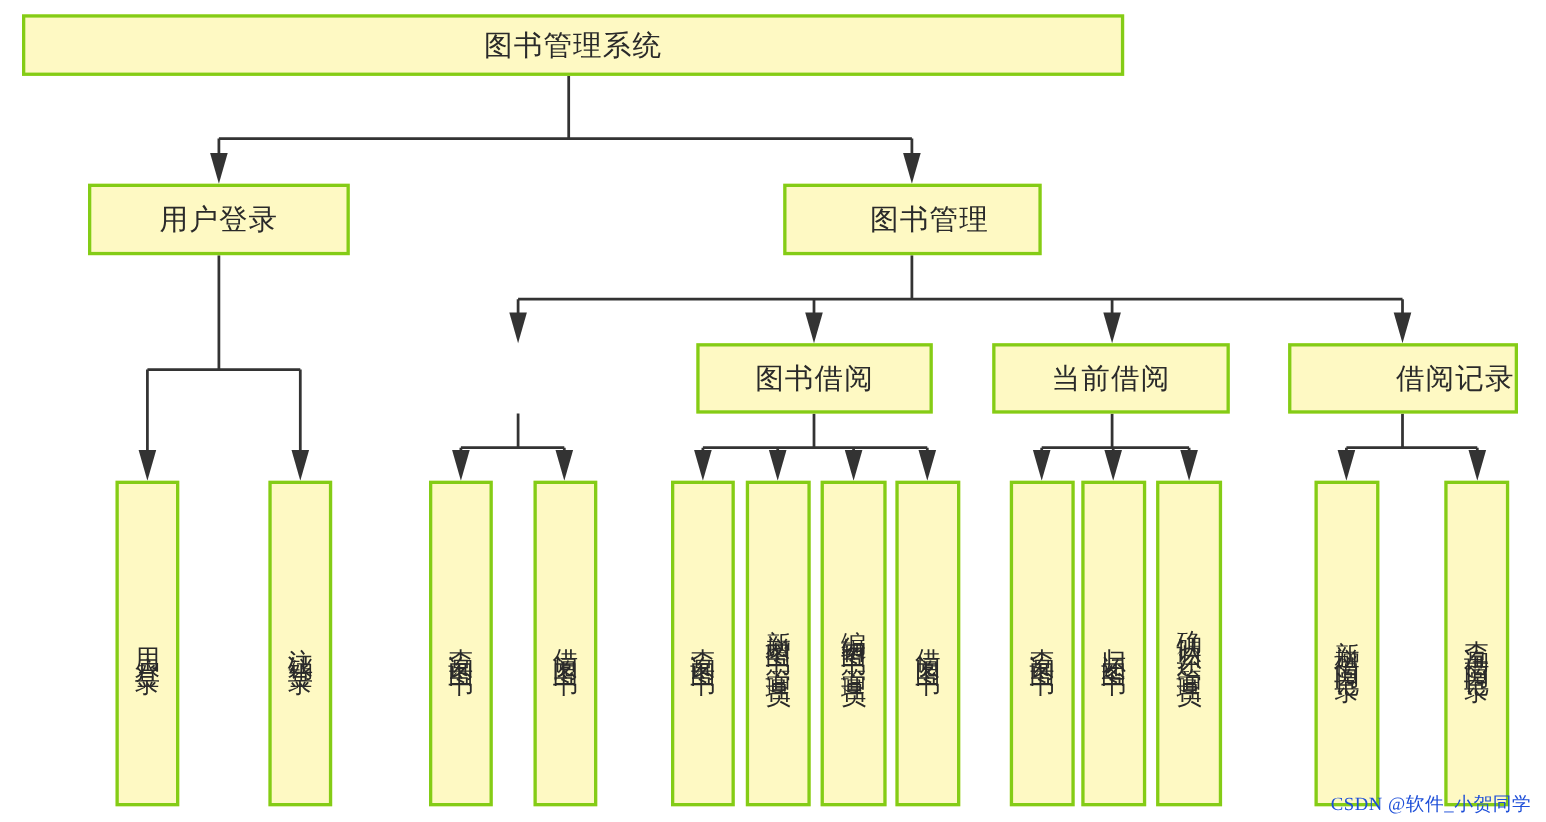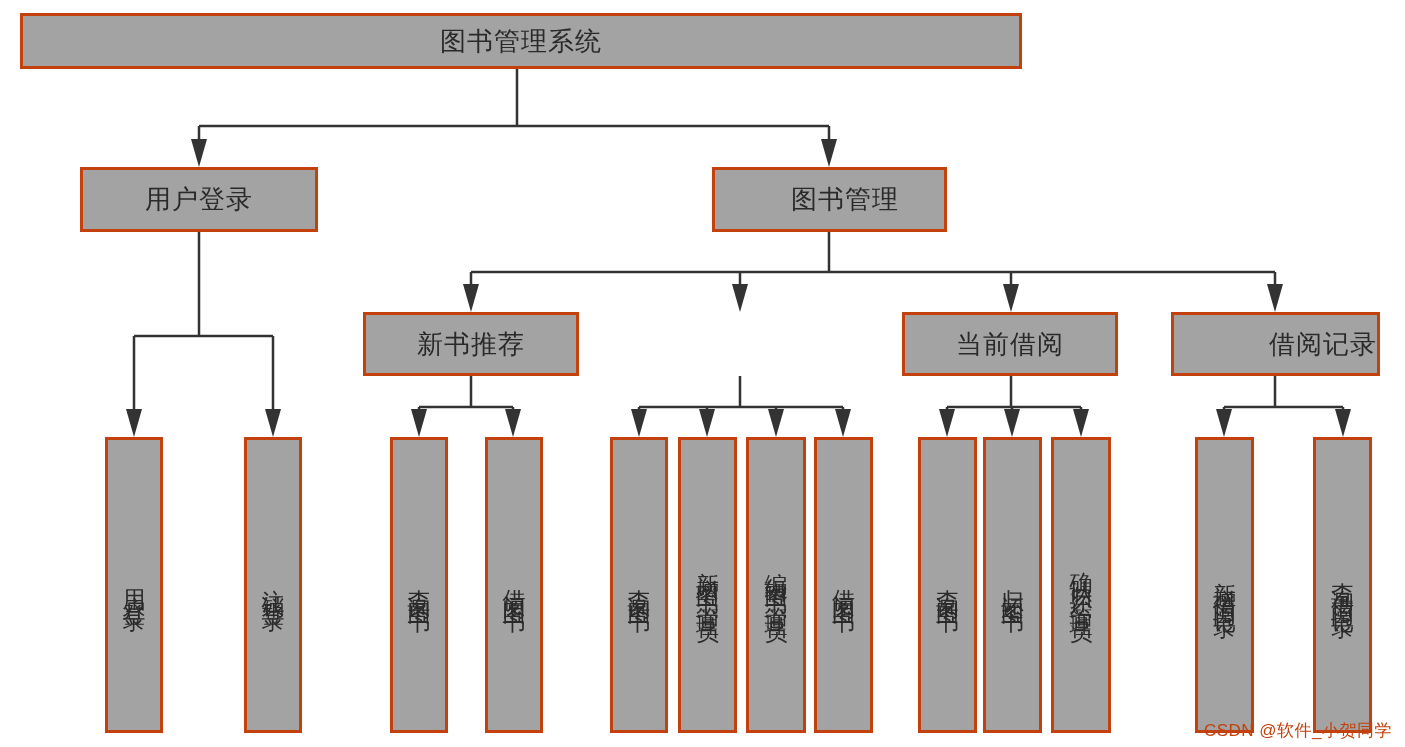--- a/index.html
+++ b/index.html
@@ -19,22 +19,22 @@
     position: absolute;
     left: 0;
     top: 0;
     width: 1405px;
     height: 747px;
     pointer-events: none;
   }
   .box {
     position: absolute;
     box-sizing: border-box;
-    border: 3px solid #c2410c;
-    background: #a3a3a3;
+    border: 3px solid #84cc16;
+    background: #fef9c3;
     display: flex;
     align-items: center;
     justify-content: center;
     color: #2a2a2a;
   }
   .hbox span {
     font-size: 26px;
     letter-spacing: 1px;
     white-space: nowrap;
   }
@@ -44,23 +44,24 @@
     font-size: 23px;
     letter-spacing: 7px;
     line-height: 1;
     white-space: nowrap;
   }
   .watermark {
     position: absolute;
     right: 13px;
     bottom: 5px;
     font-size: 17px;
-    color: #c2410c;
+    color: #1d4ed8;
     letter-spacing: 0.5px;
     white-space: nowrap;
+    font-family: Liberation Serif, serif;
   }
 </style>
 </head>
 <body>
 
 <div class="canvas">
 
   <svg class="wires" viewBox="0 0 1405 747" xmlns="http://www.w3.org/2000/svg">
     <g stroke="#333333" stroke-width="2.5" fill="none">
 
@@ -108,22 +109,22 @@
     <span>图书管理系统</span>
   </div>
 
   <div class="box hbox" style="left:80px; top:167px; width:238px; height:65px;">
     <span>用户登录</span>
   </div>
   <div class="box hbox" style="left:712px; top:167px; width:235px; height:65px;padding-left:31px;">
     <span>图书管理</span>
   </div>
 
-  <div class="box hbox" style="left:363px; top:312px; width:216px; height:64px;">
-    <span>新书推荐</span>
+  <div class="box hbox" style="left:633px; top:312px; width:215px; height:64px;">
+    <span>图书借阅</span>
   </div>
   <div class="box hbox" style="left:902px; top:312px; width:216px; height:64px;">
     <span>当前借阅</span>
   </div>
   <div class="box hbox" style="left:1171px; top:312px; width:209px; height:64px;justify-content:flex-end;">
     <span>借阅记录</span>
   </div>
 
   <div class="box vbox" style="left:105px; top:437px; width:58px; height:296px;">
     <span>用户登录</span>

